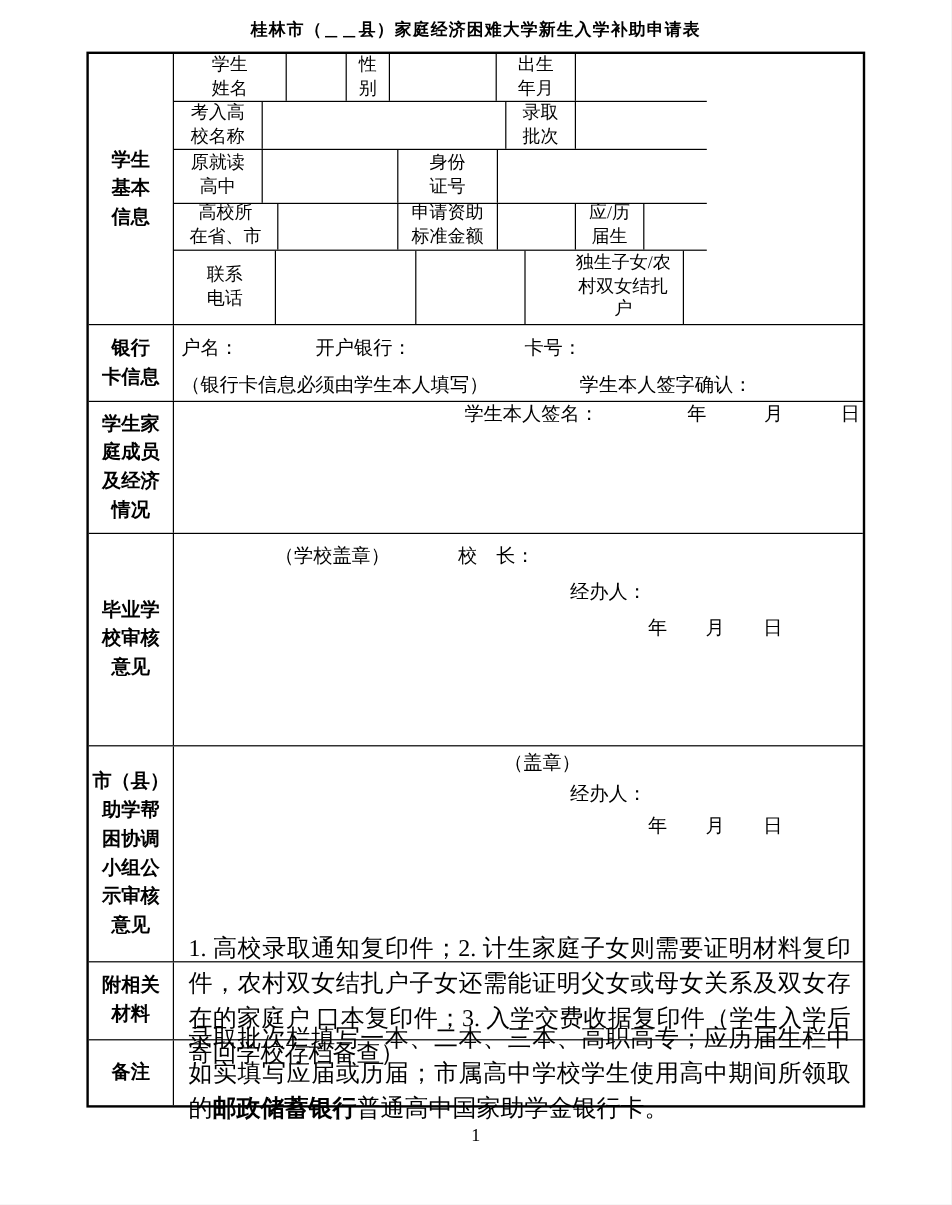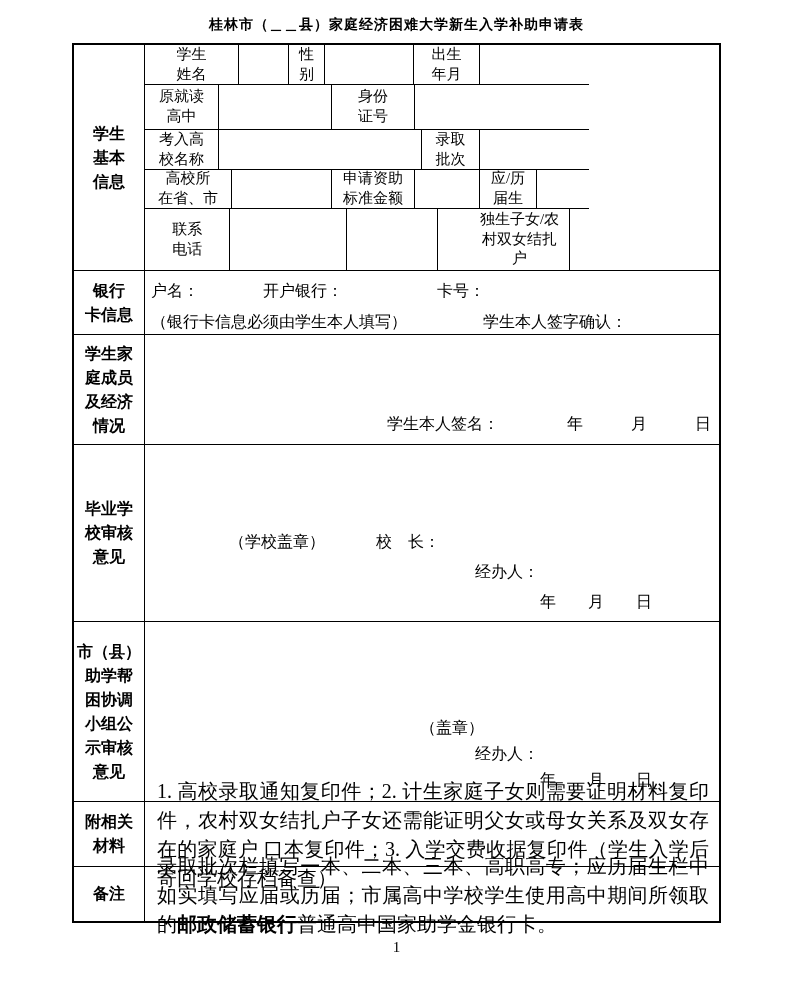--- a/index.html
+++ b/index.html
@@ -39,21 +39,21 @@
     border-left:1px solid #000; border-bottom:1px solid #000;
     display:flex; align-items:center; justify-content:center; text-align:center;
     font-size:15px; line-height:1.6; white-space:pre-line;
   }
 
   .line { font-size:16px; line-height:22px; white-space:nowrap; }
   .bank-body { padding-top:9px; }
   .bank-body .line { margin-bottom:9px; }
   .inlbl { display:inline-block; }
 
-  .bottom-stack { display:flex; flex-direction:column; justify-content:flex-end; }
+  .bottom-stack { display:flex; flex-direction:column; justify-content:flex-start;font-family:Liberation Mono, monospace; }
   .family-body { padding-bottom:9px; }
   .review-body { padding-bottom:8px; }
   .review-body .line { margin-top:8px; }
   .county-body { padding-bottom:10px; }
   .county-body .line { margin-top:4px; }
 
   .para-body {
     padding:6px 10px 4px 12px; font-size:20px; line-height:1.45;
     text-align:justify; display:flex; align-items:center;
   }
@@ -79,35 +79,35 @@
           <div class="cell" style="width:94px">学生
 姓名</div>
           <div class="cell" style="width:50px"></div>
           <div class="cell" style="width:36px">性
 别</div>
           <div class="cell" style="width:89px"></div>
           <div class="cell" style="width:66px">出生
 年月</div>
           <div class="cell nobr" style="width:109px"></div>
         </div>
+        <div class="s1-row" style="height:40px">
+          <div class="cell" style="width:74px">考入高
+校名称</div>
+          <div class="cell" style="width:203px"></div>
+          <div class="cell" style="width:58px">录取
+批次</div>
+          <div class="cell nobr" style="width:109px"></div>
+        </div>
         <div class="s1-row" style="height:45px">
           <div class="cell" style="width:74px">原就读
 高中</div>
           <div class="cell" style="width:113px"></div>
           <div class="cell" style="width:83px">身份
 证号</div>
           <div class="cell nobr" style="width:174px"></div>
-        </div>
-        <div class="s1-row" style="height:40px">
-          <div class="cell" style="width:74px">考入高
-校名称</div>
-          <div class="cell" style="width:203px"></div>
-          <div class="cell" style="width:58px">录取
-批次</div>
-          <div class="cell nobr" style="width:109px"></div>
         </div>
         <div class="s1-row" style="height:39px">
           <div class="cell" style="width:87px">高校所
 在省、市</div>
           <div class="cell" style="width:100px"></div>
           <div class="cell" style="width:83px">申请资助
 标准金额</div>
           <div class="cell" style="width:65px"></div>
           <div class="cell" style="width:57px">应/历
 届生</div>

